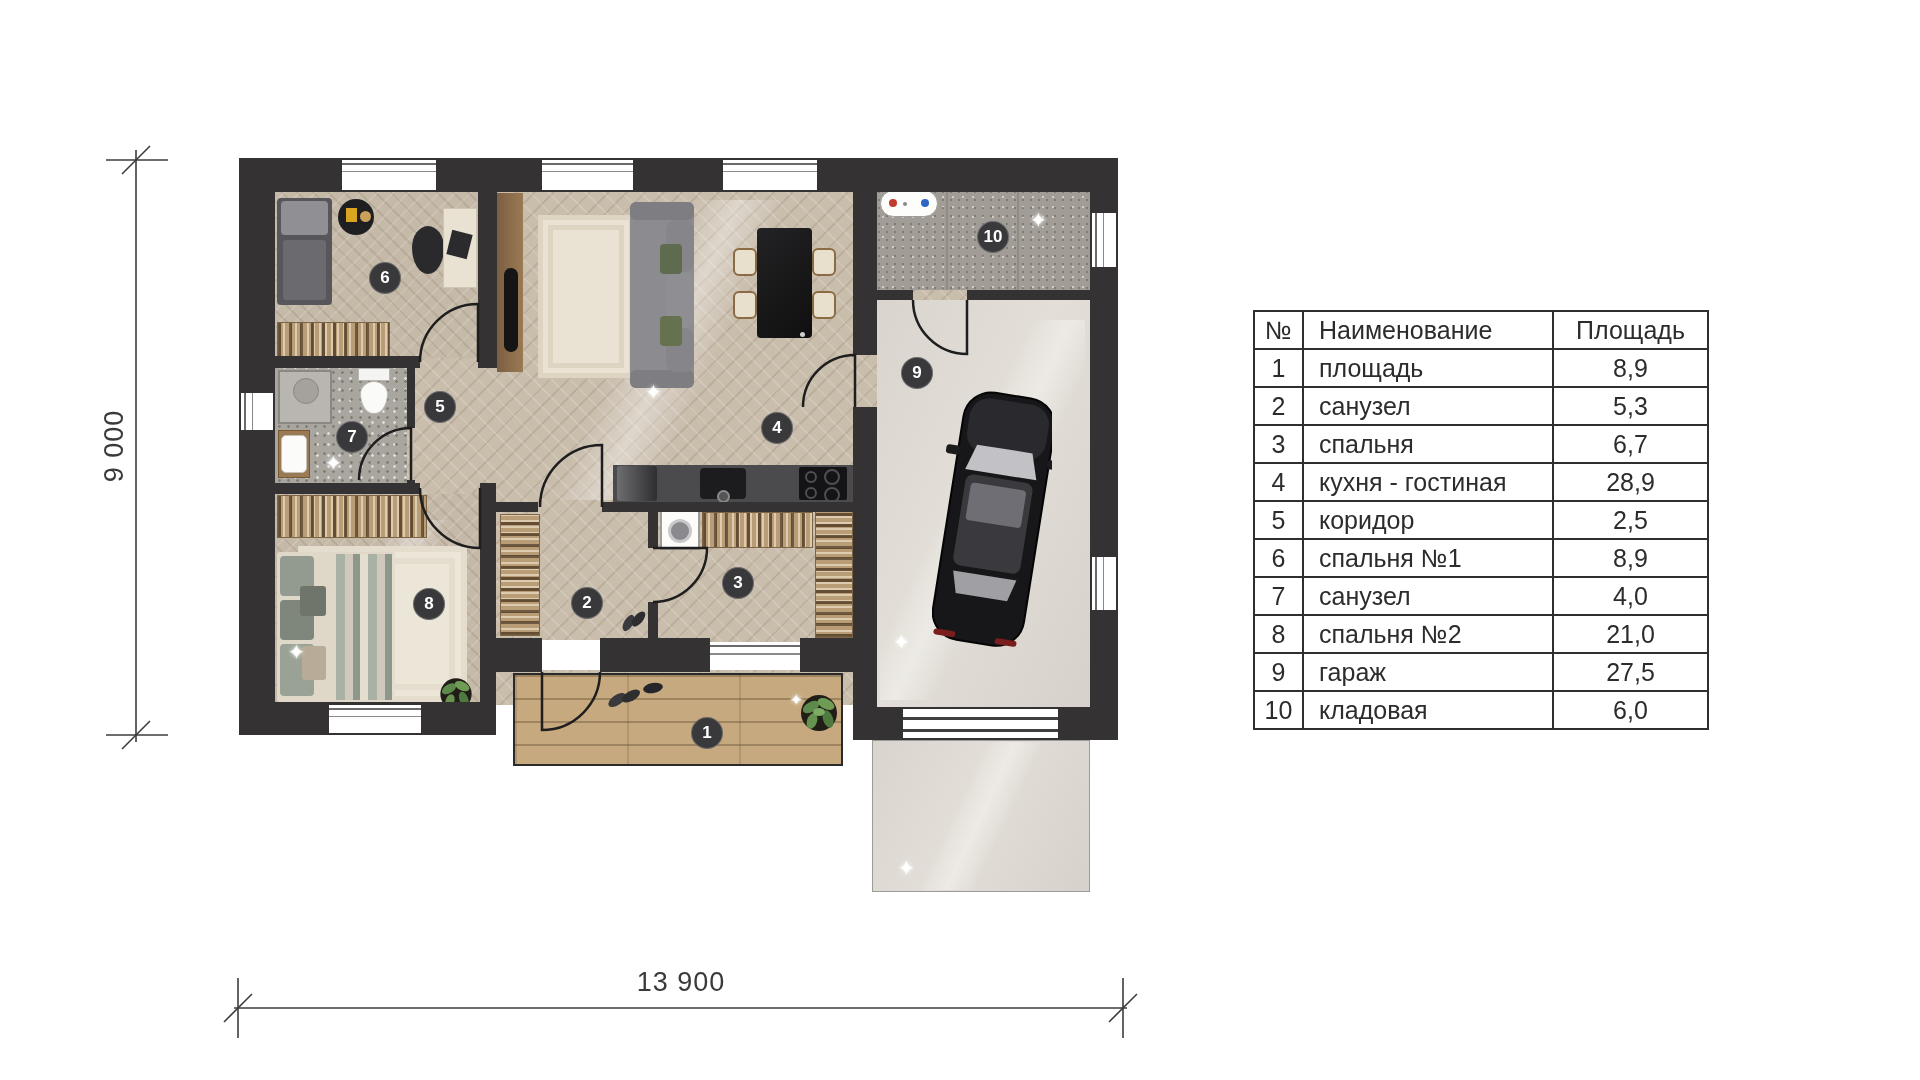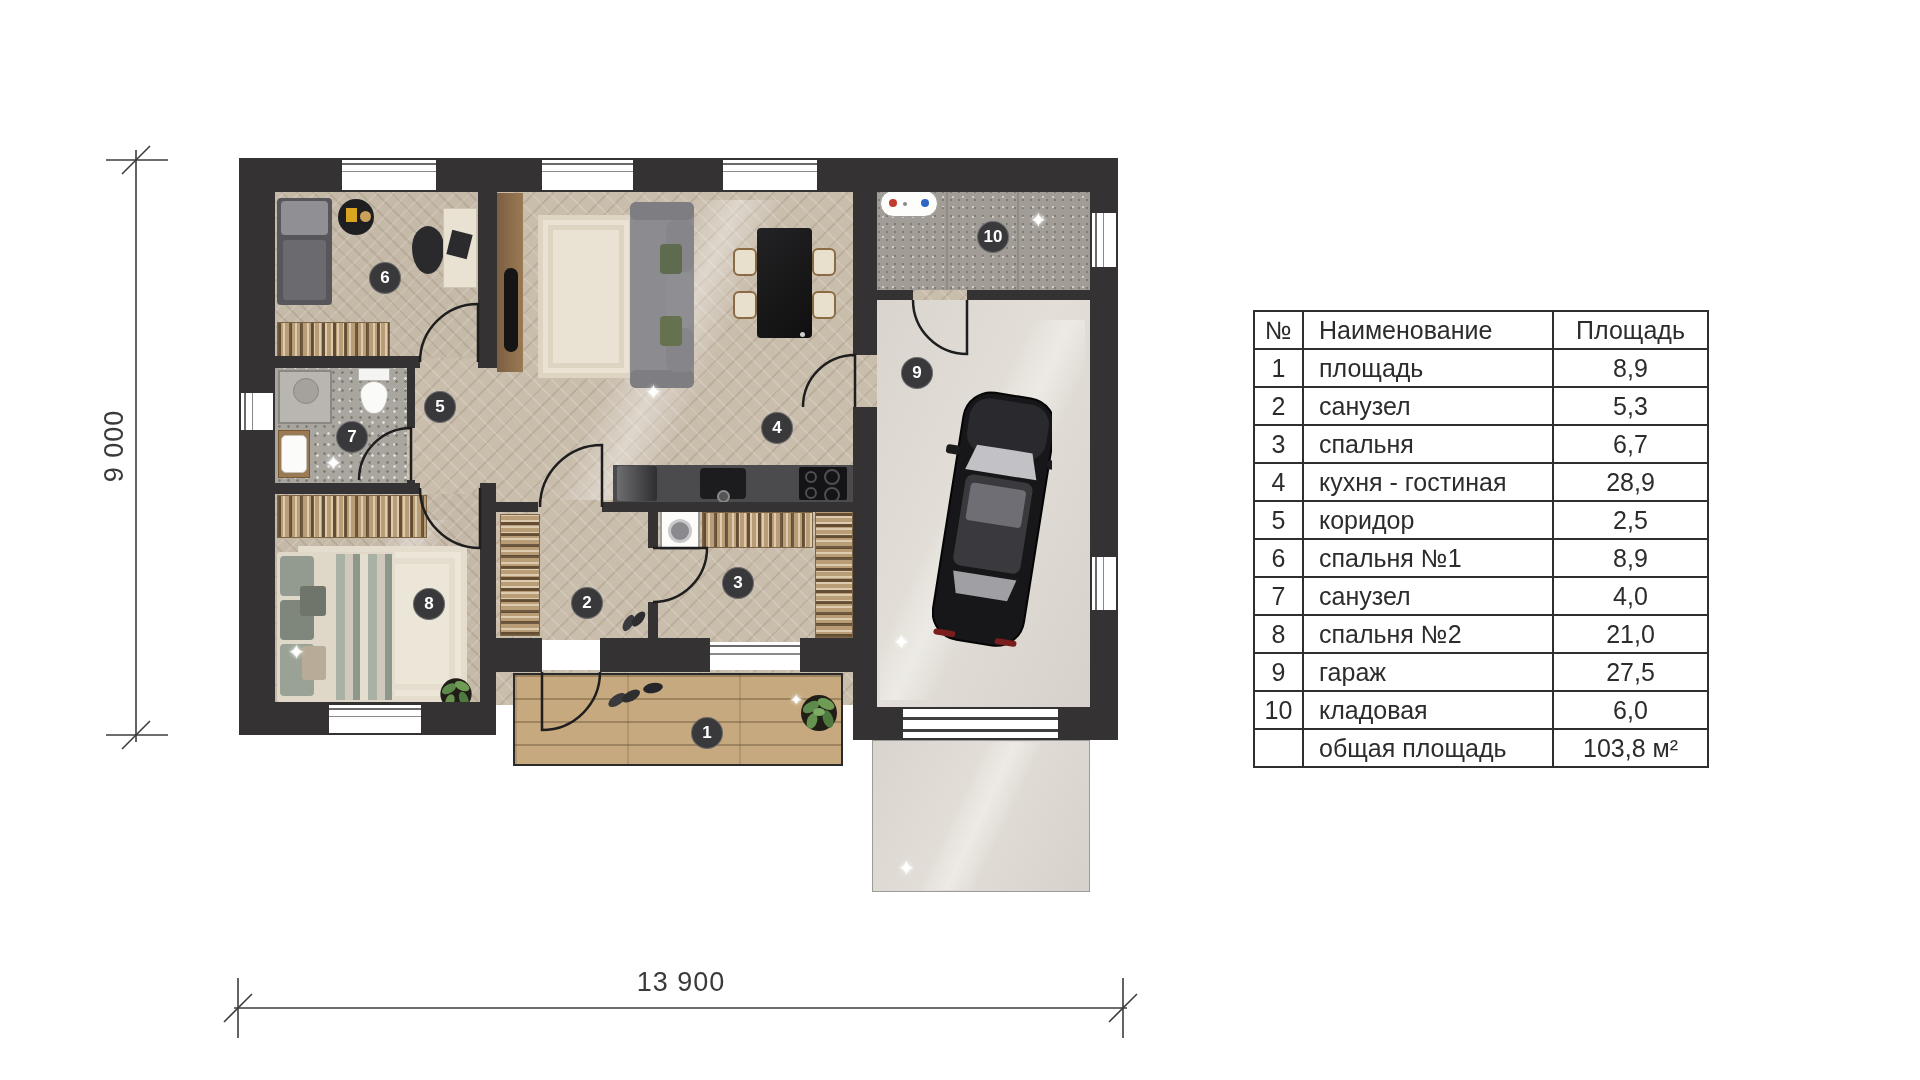--- a/index.html
+++ b/index.html
@@ -321,21 +321,16 @@
         <tr>
           <td class="c-num">9</td>
           <td class="c-name">гараж</td>
           <td class="c-area">27,5</td>
         </tr>
         <tr>
           <td class="c-num">10</td>
           <td class="c-name">кладовая</td>
           <td class="c-area">6,0</td>
         </tr>
-        <tr>
-          <td class="c-num"></td>
-          <td class="c-name">общая площадь</td>
-          <td class="c-area">103,8 м²</td>
-        </tr>
       </tbody>
   </table>
 
 </div>
 
 </body></html>

